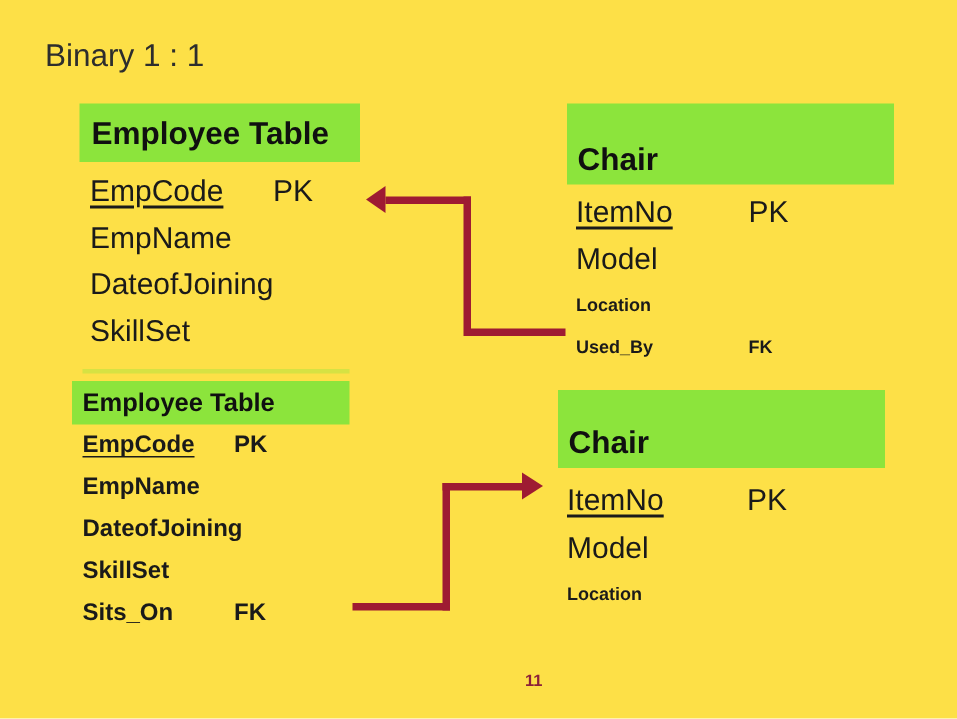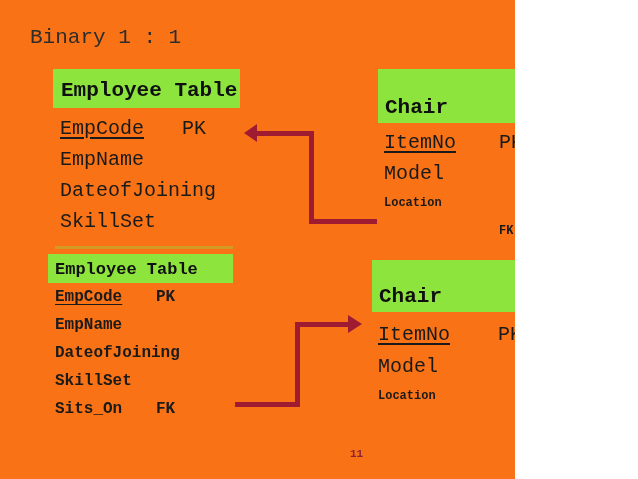--- a/index.html
+++ b/index.html
@@ -1,18 +1,18 @@
 <!DOCTYPE html>
 <html style="--header-green: #8CE43C; --arrow-red: #9E1B32; --page-number-red: #8C2139;"><head>
 <meta charset="utf-8">
 <style>
   html,body{margin:0;padding:0;background:#fff;}
   .slide{
-    position:relative;width:515px;height:479px;background:#f97316;overflow:hidden;
-    font-family:Liberation Mono, monospace;color:#1a1a1a;
+    position:relative;width:638px;height:479px;background:#fde047;overflow:hidden;
+    font-family:Liberation Sans, sans-serif;color:#1a1a1a;
   }
   .slide-title{position:absolute;left:30px;top:26px;font-size:21px;color:#2d2d2d;white-space:nowrap;}
 
   
   .hdr{position:absolute;background:var(--header-green,#8CE43C);display:flex;align-items:flex-end;
        font-weight:700;color:#101010;box-sizing:border-box;white-space:nowrap;}
   #h1{left:53px;top:69px;width:187px;height:39px;padding:0 0 6px 8px;font-size:21px;}
   #h2{left:378px;top:69px;width:218px;height:54px;padding:0 0 4px 7px;font-size:21px;}
   #h3{left:48px;top:254px;width:185px;height:29px;padding:0 0 4px 7px;font-size:17px;}
   #h4{left:372px;top:260px;width:218px;height:52px;padding:0 0 4px 7px;font-size:21px;}
@@ -89,20 +89,21 @@
       <span class="u">ItemNo</span>
       <span class="key">PK</span>
     </div>
     <div class="trow">
       <span>Model</span>
     </div>
     <div class="trow sm">
       <span>Location</span>
     </div>
     <div class="trow sm">
+      <span>Used_By</span>
       <span class="key">FK</span>
     </div>
   </div>
 
   <div class="divider"></div>
 
   <div class="hdr" id="h3">
     <span>Employee Table</span>
   </div>
   <div class="rows" id="r3">

